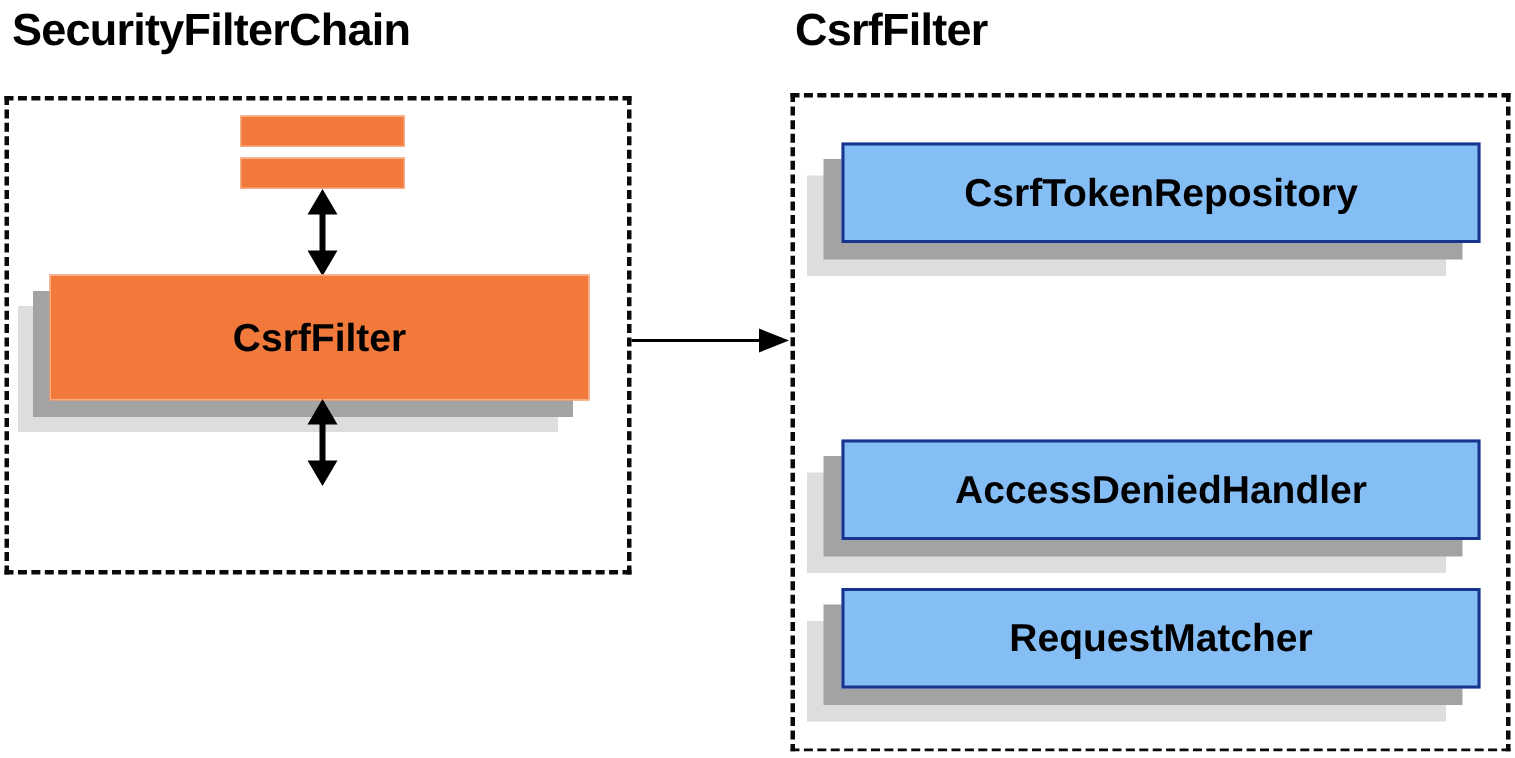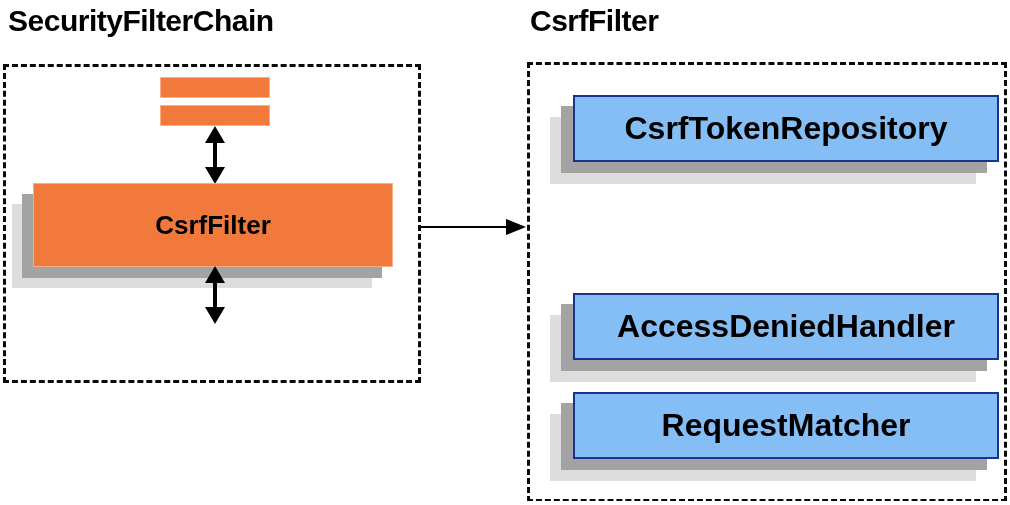--- a/index.html
+++ b/index.html
@@ -60,21 +60,21 @@
     font-size:26px;font-weight:bold;color:#000;
   }
   .component-box{
     position:absolute;
     left:561px;
     width:426px;height:67px;
     background:var(--blue-fill);
     border:2px solid var(--blue-border);
     box-shadow:-12px 11px 0 var(--shadow-dark), -23px 22px 0 var(--shadow-light);
     display:flex;align-items:center;justify-content:center;
-    font-size:32px;font-weight:bold;color:#000;margin-left:12px;
+    font-size:26px;font-weight:bold;color:#000;
   }
   .comp-1{top:95px;}
   .comp-2{top:195px;}
   .comp-3{top:293px;}
   .comp-4{top:392px;}
   .arrow-svg{position:absolute;display:block;}
   .arrow-v1{left:201px;top:126px;}
   .arrow-v2{left:201px;top:266px;}
   .arrow-h{left:420px;top:217px;}
 </style>

